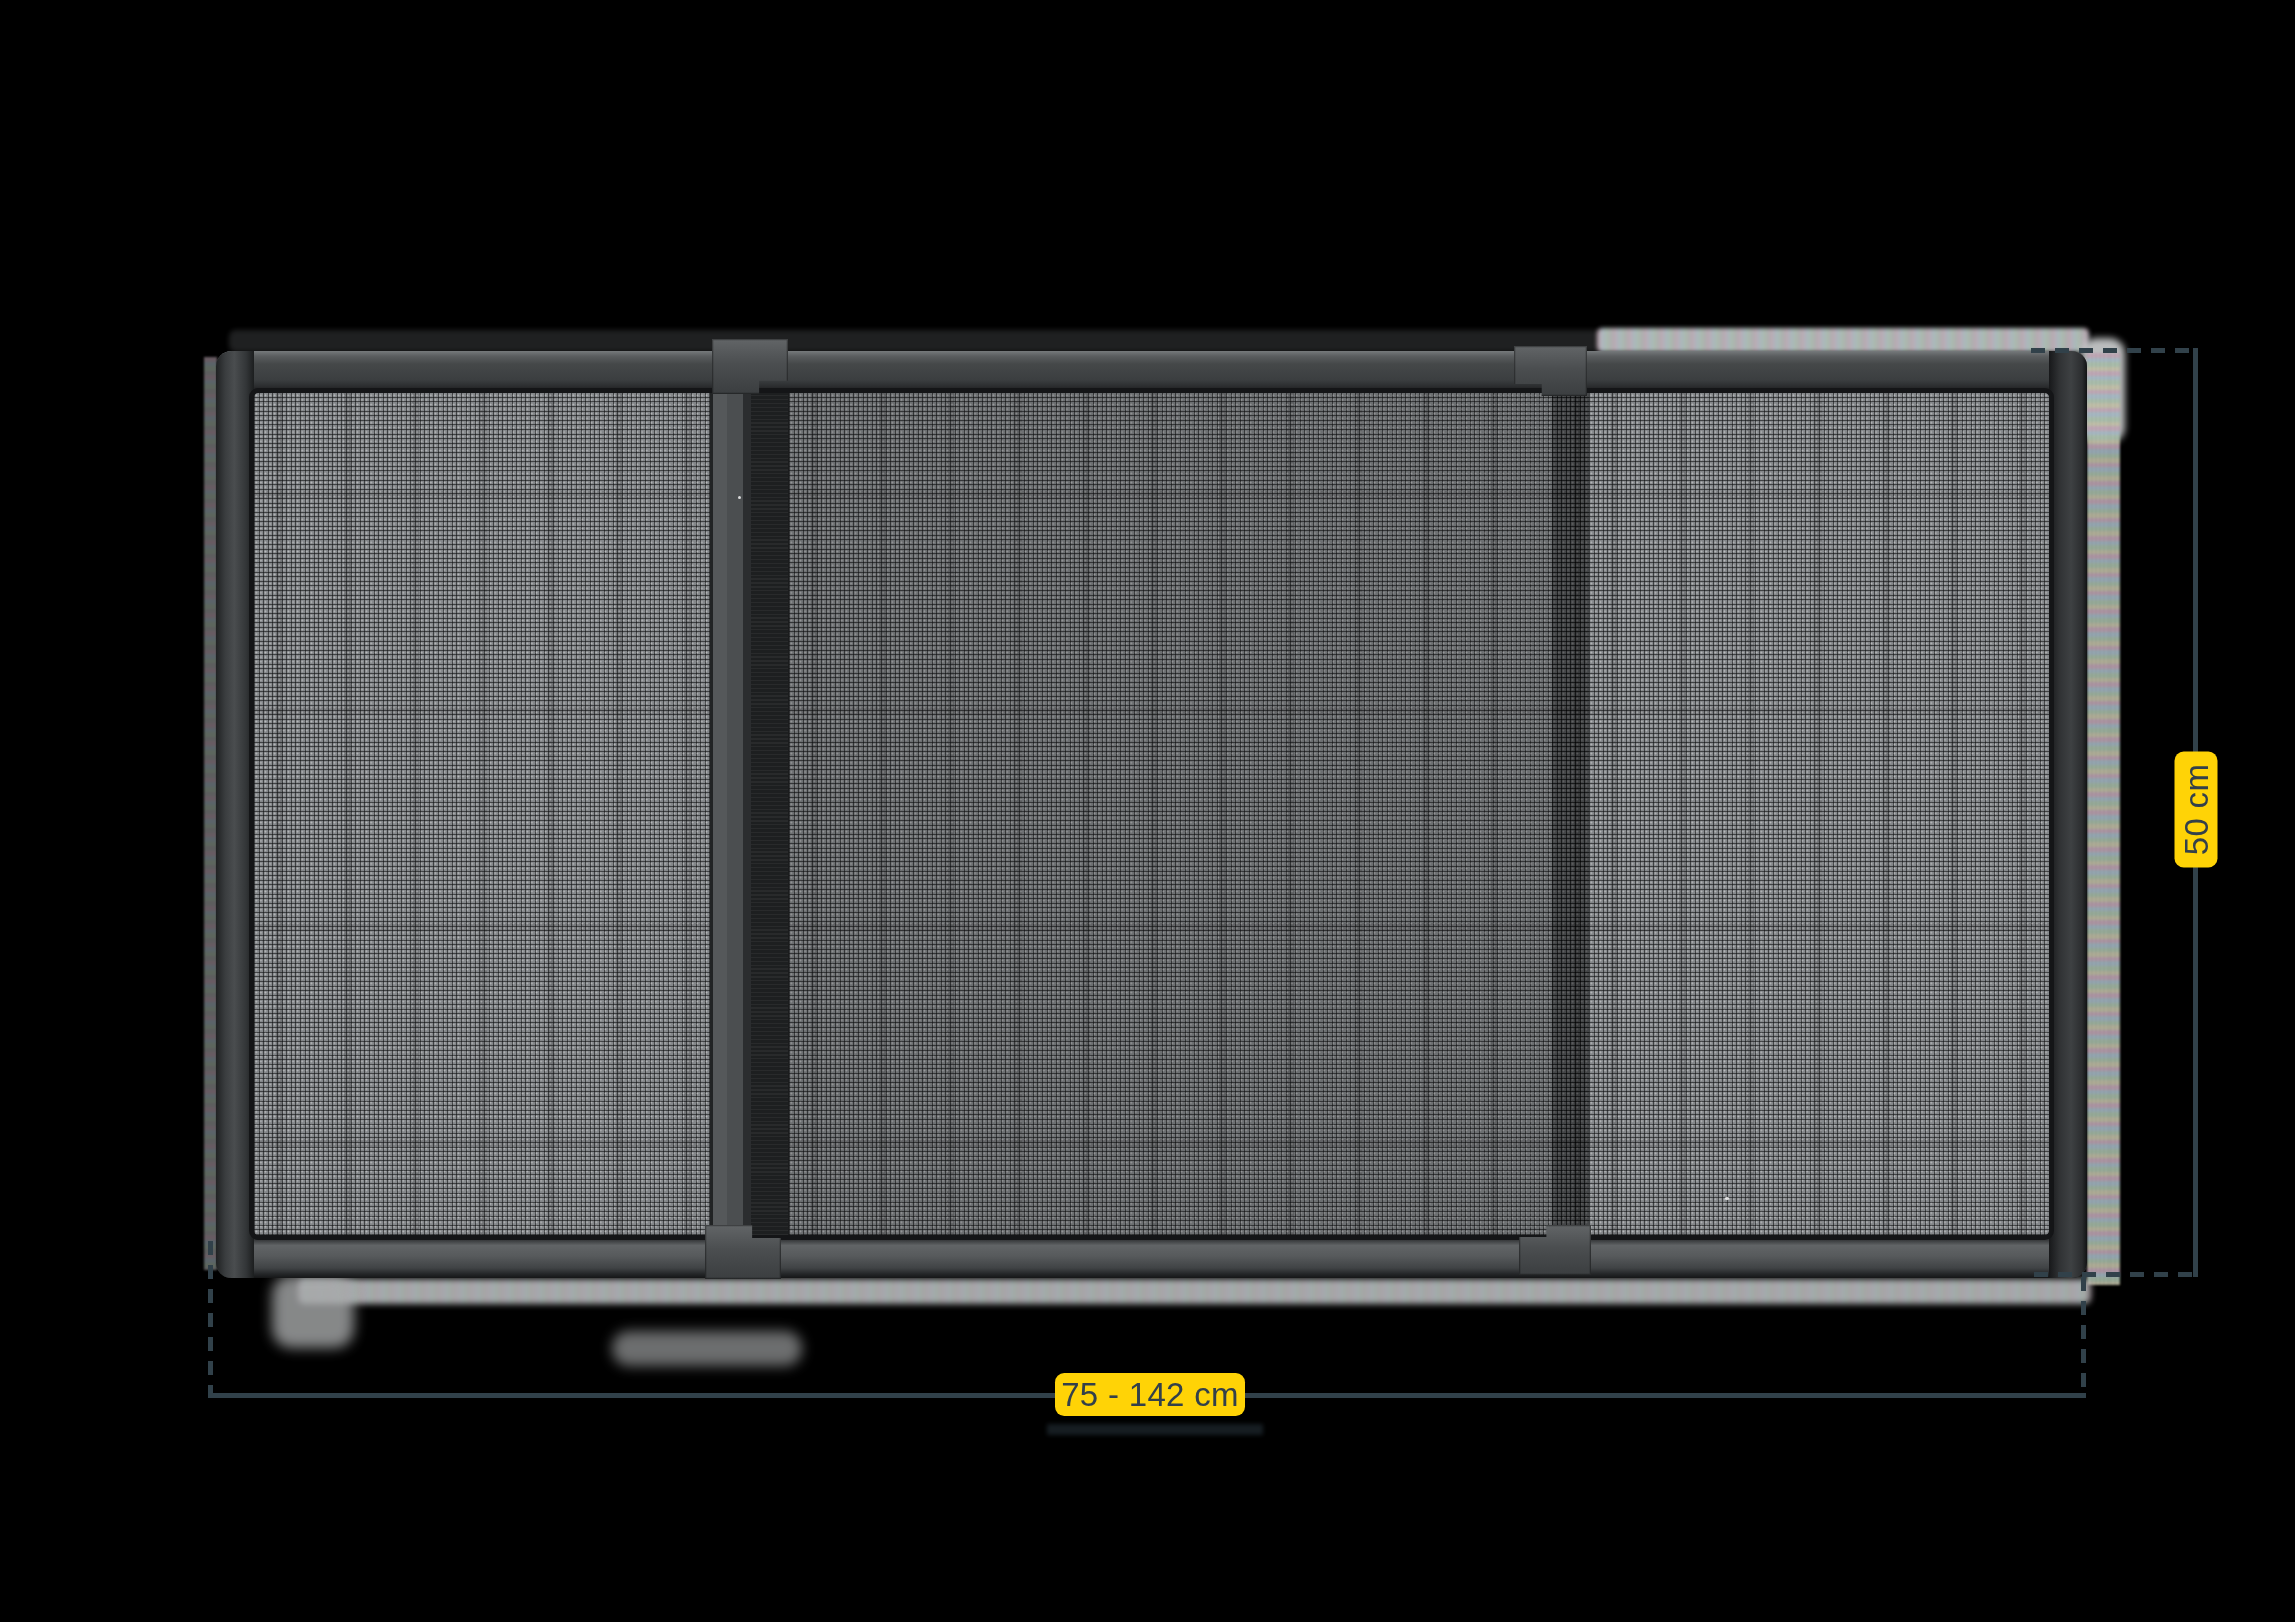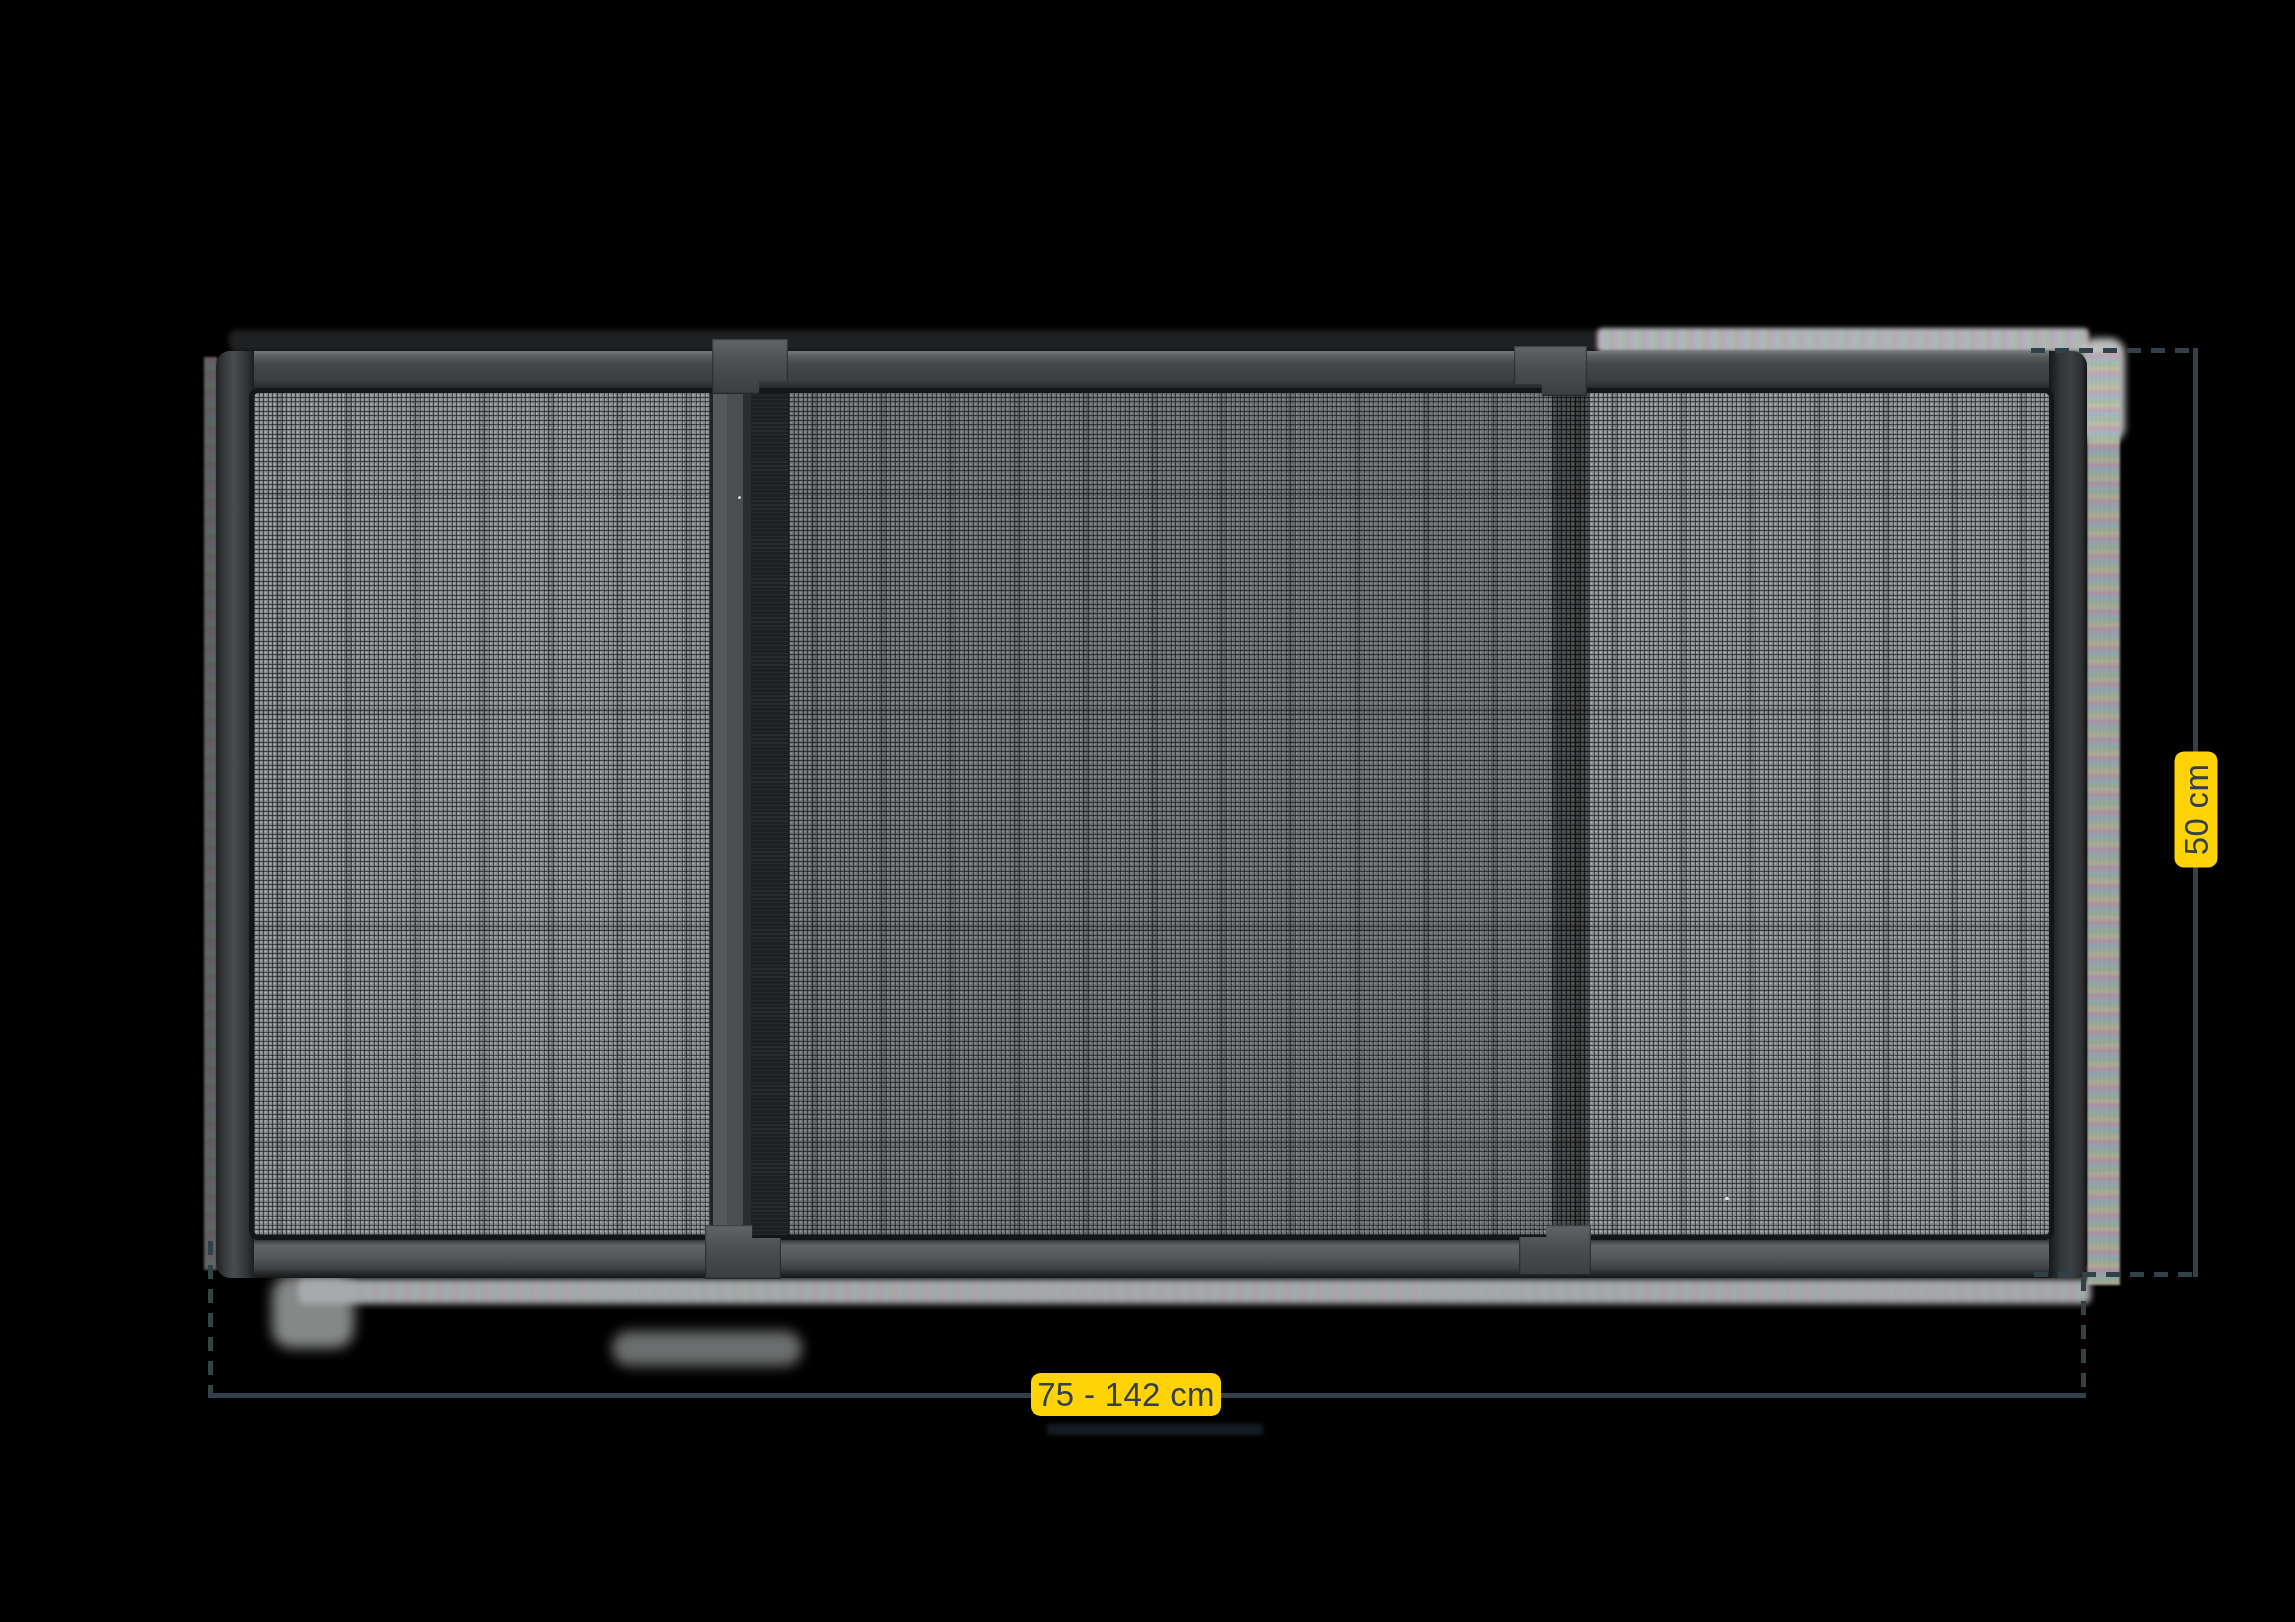--- a/index.html
+++ b/index.html
@@ -100,21 +100,21 @@
   .w-leader-left{left:208px;top:1241px;height:154px;}
   .w-leader-right{left:2081px;top:1277px;height:119px;}
   .h-line{left:2193px;top:348px;height:929px;}
   .h-leader-top{left:2031px;top:348px;width:168px;}
   .h-leader-bottom{left:2034px;top:1272px;width:165px;}
 
   .badge{position:absolute;display:flex;align-items:center;justify-content:center;
     background:var(--badge-bg,#ffd306);color:var(--badge-text,#33404a);
     font:400 33px/1 "Liberation Sans",sans-serif;letter-spacing:0.3px;
     border-radius:9.2px;white-space:nowrap;}
-  .badge-width{left:1031px;top:1373px;width:190px;height:43px;}
+  .badge-width{left:1055px;top:1373px;width:190px;height:43px;}
   .badge-height{left:2138px;top:788px;width:116px;height:43px;transform:rotate(-90deg);}
 </style>
 </head>
 <body>
 
 <div class="stage">
 
   <div class="pile pile-top-dark"></div>
   <div class="pile pile-top-light"></div>
   <div class="pile corner-ghost-tr"></div>

